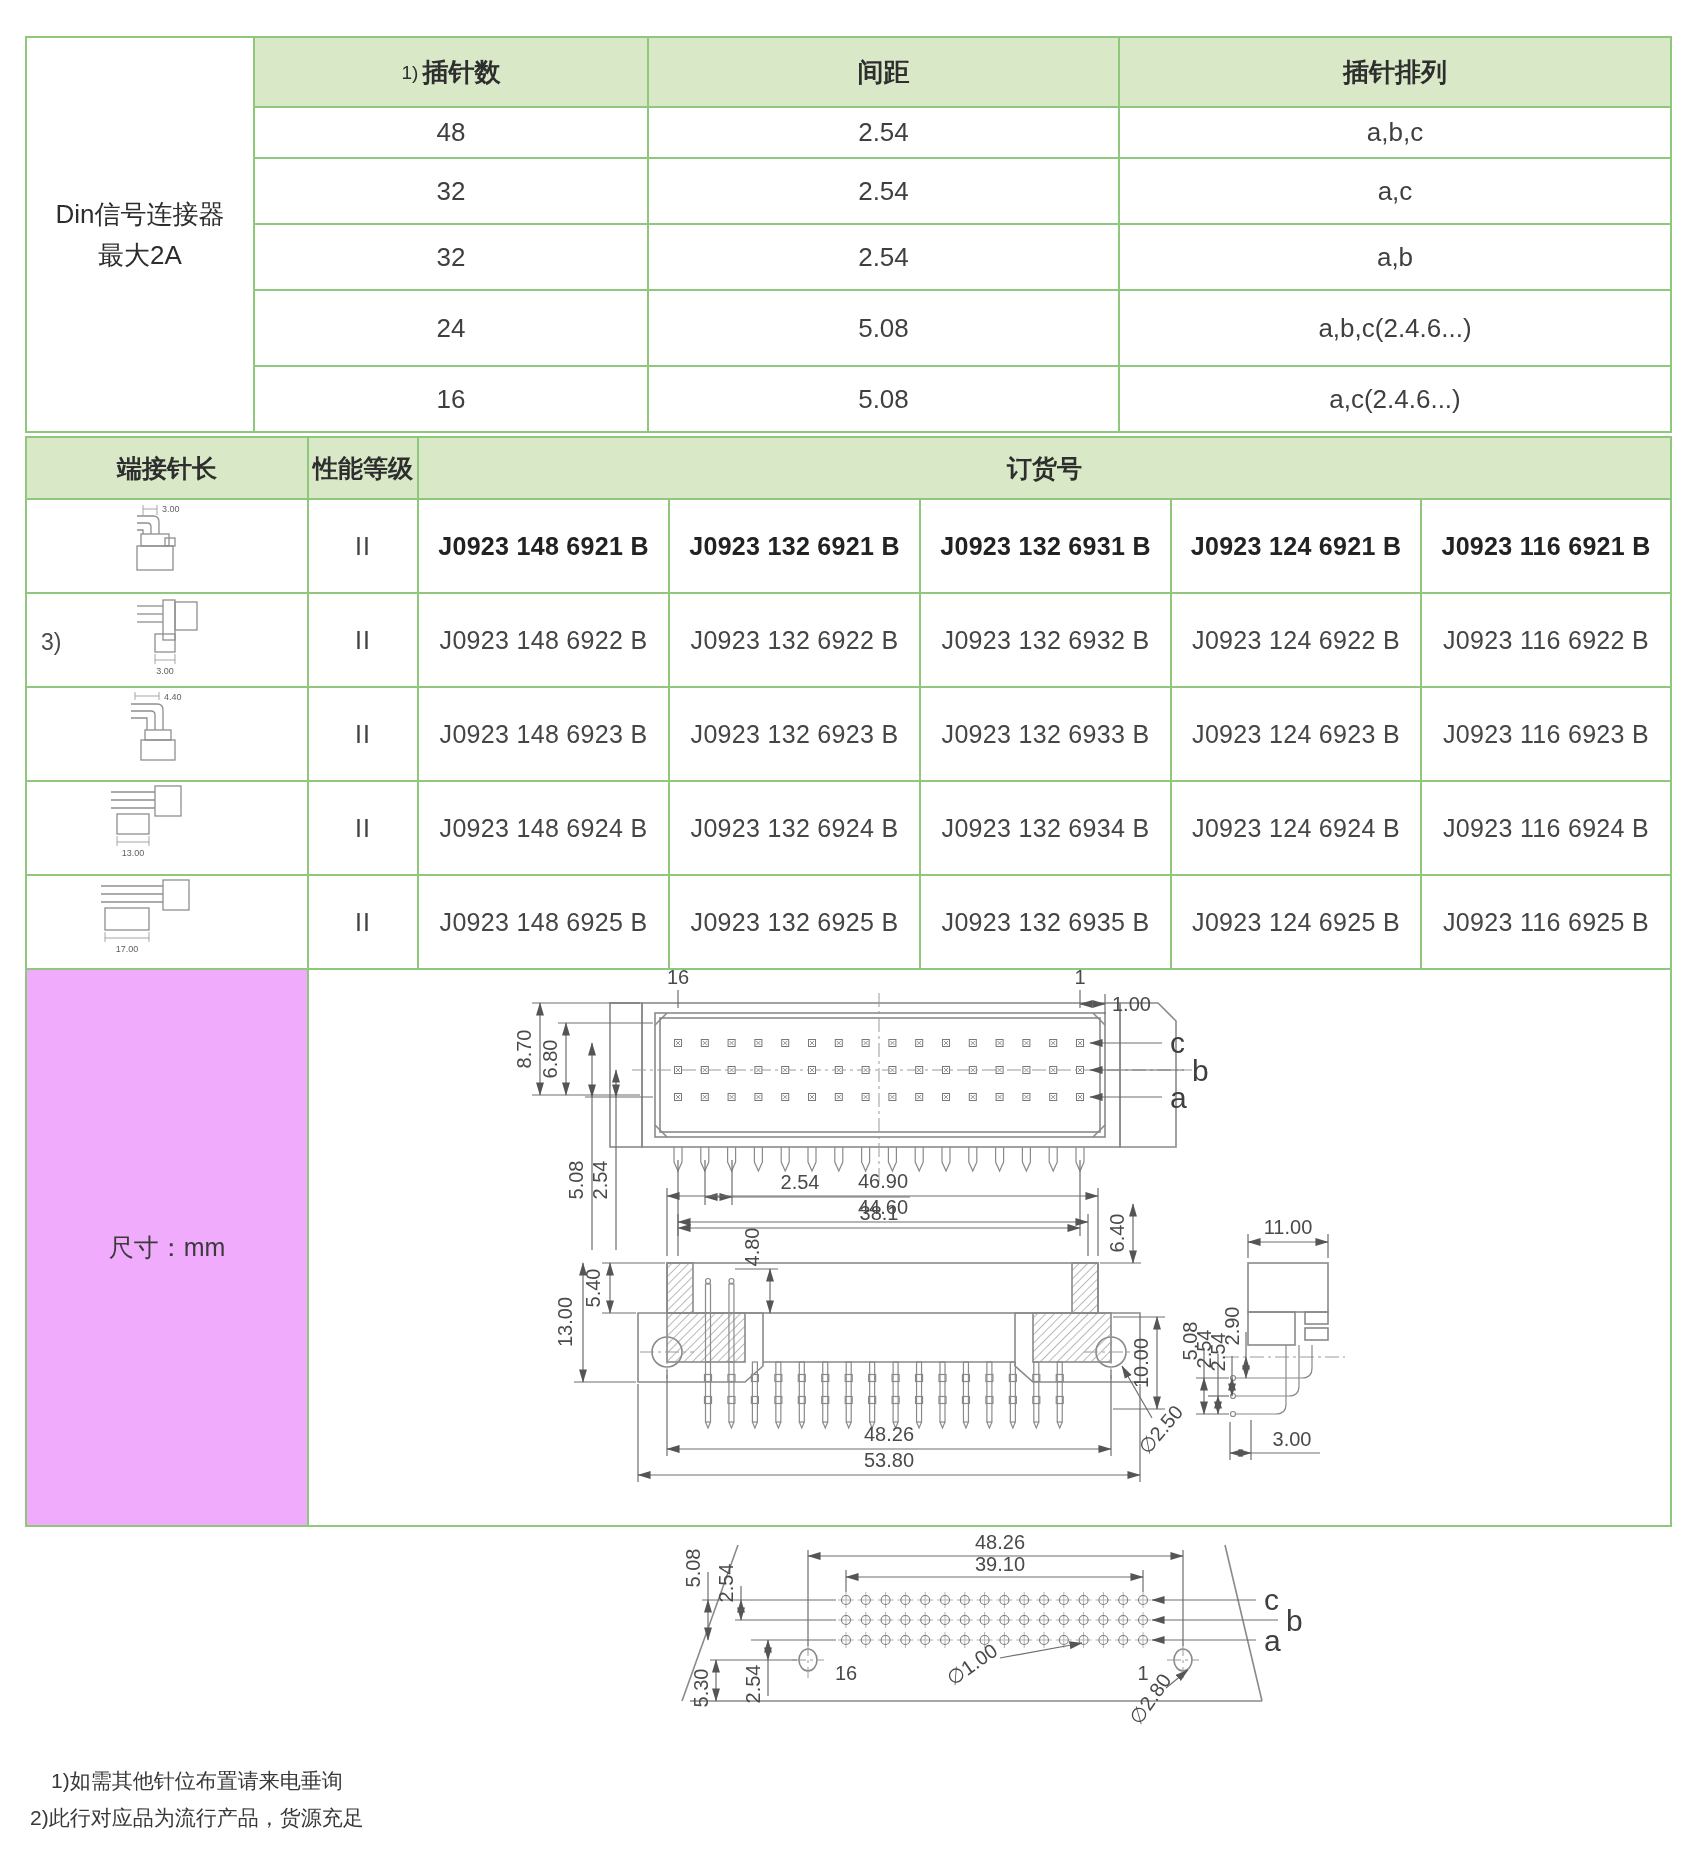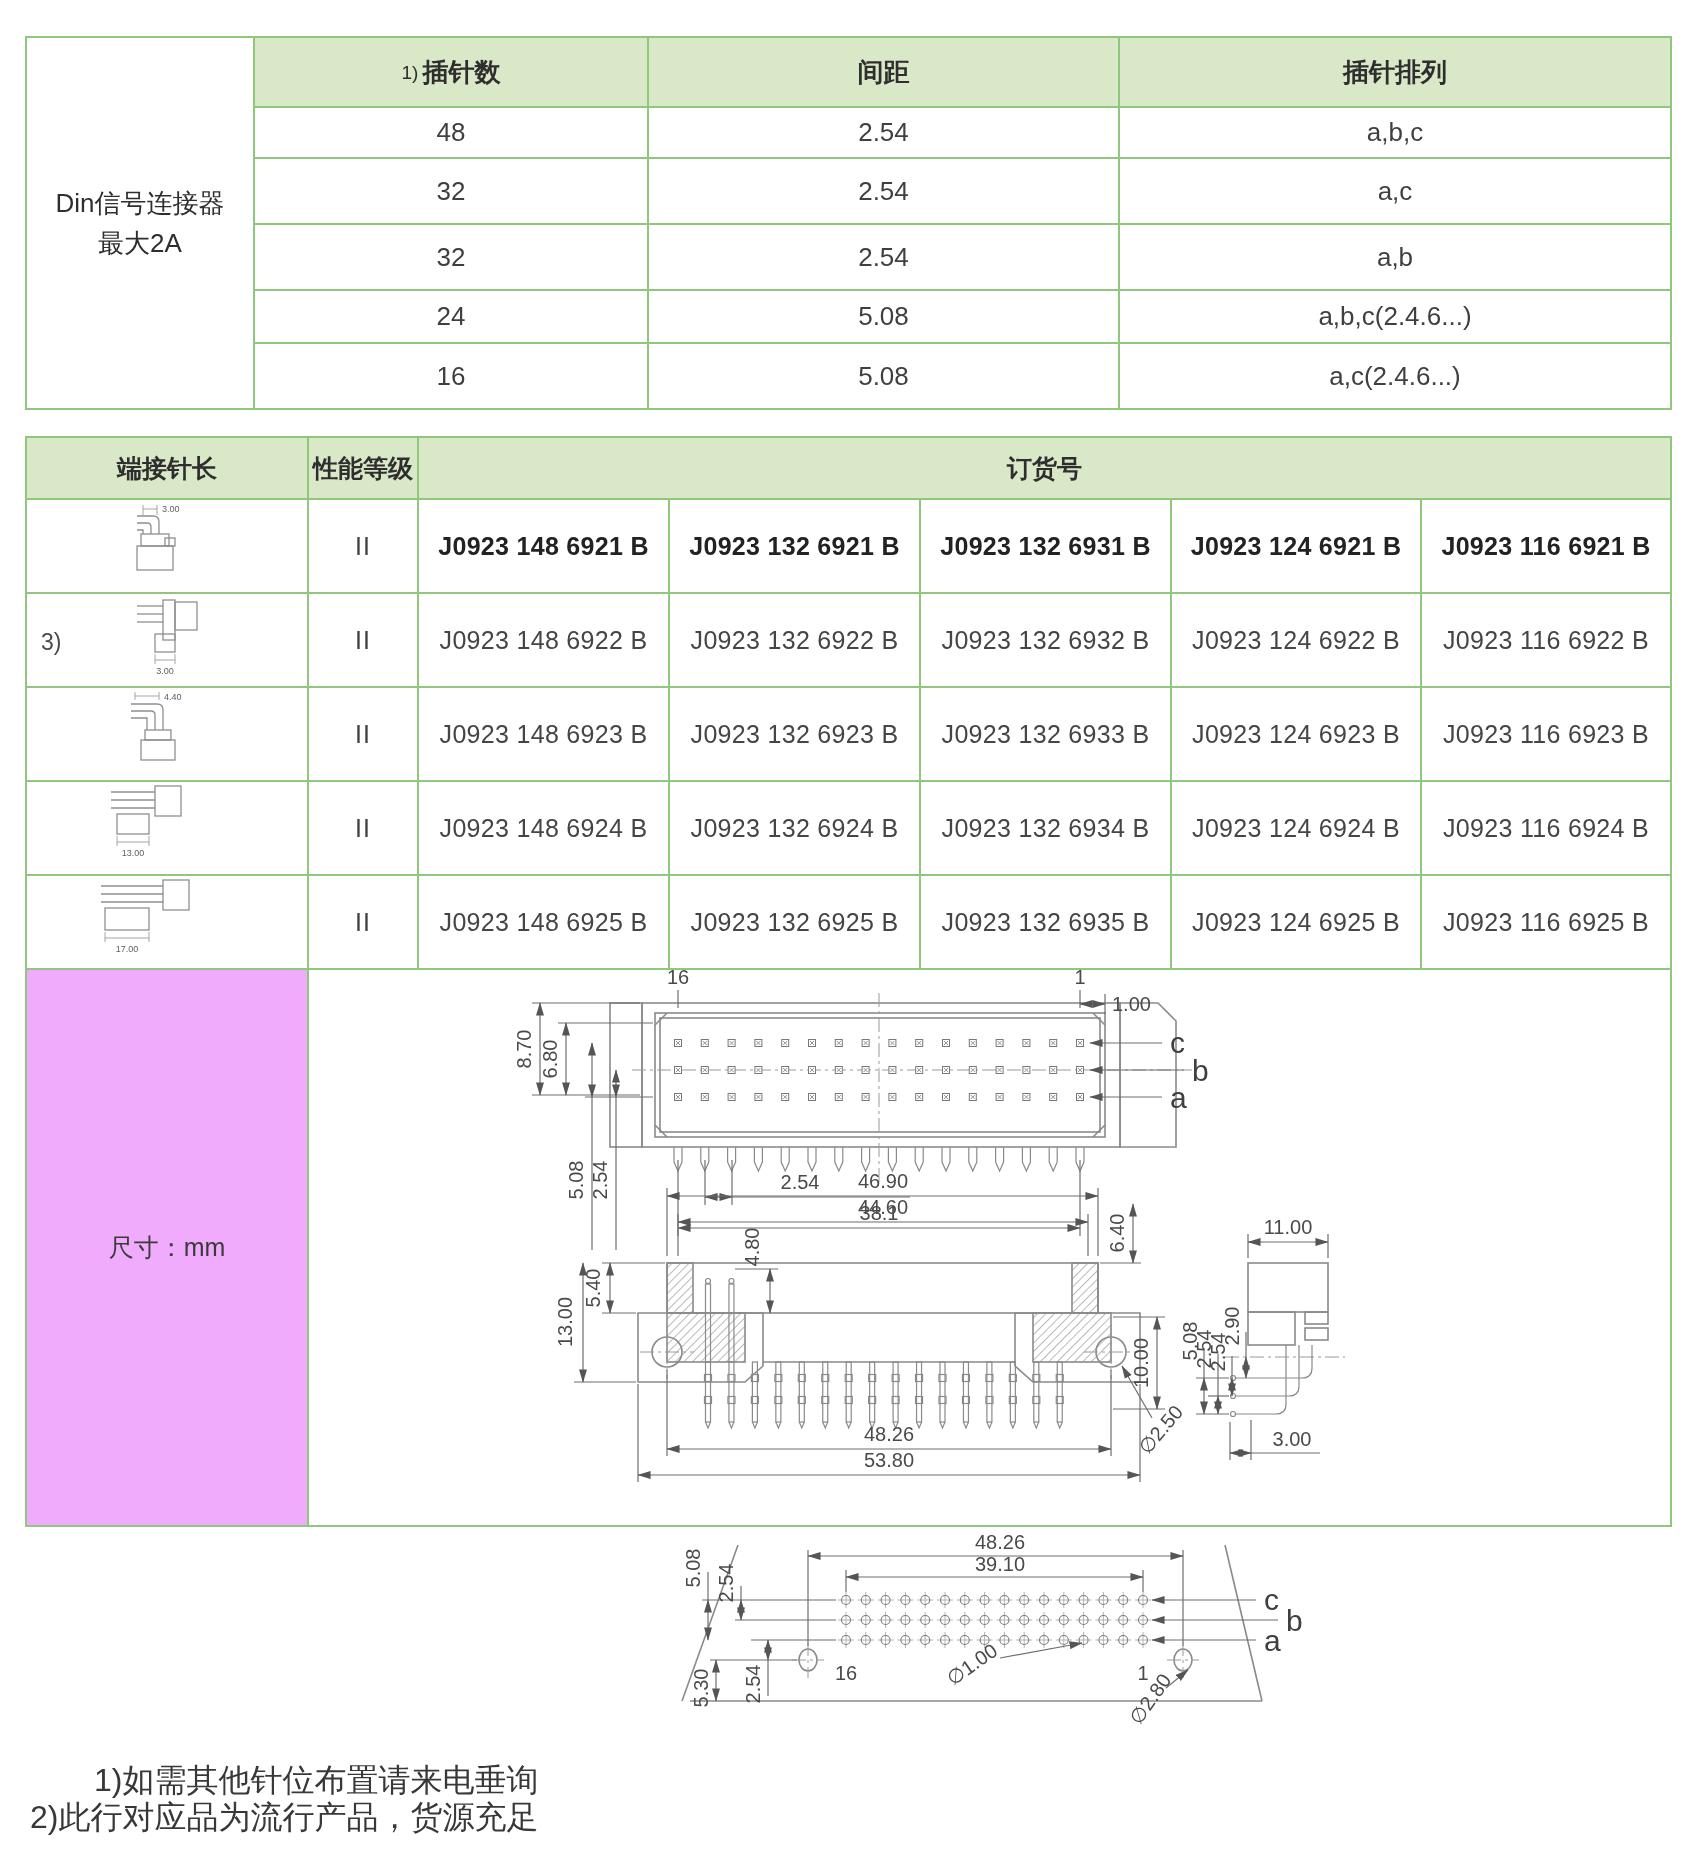--- a/index.html
+++ b/index.html
@@ -19,21 +19,21 @@
   .t2 td{font-size:25px}
   .prodlbl{background:#fff;font-weight:normal;font-size:27px;color:#2e2e2e;line-height:1.55}
   .note-sup{font-size:19px;font-weight:normal;vertical-align:2px;margin-right:4px}
   .pn{font-size:25px;letter-spacing:.3px;color:#454545}
   .bold-row .pn{font-weight:bold;color:#222}
   .grade{font-size:26px;letter-spacing:1px}
   .imgcell{position:relative}
   .rownote{position:absolute;left:14px;top:38%;font-size:23px;color:#4a4a4a}
   .lblcell{font-size:26px;color:#3a3a3a;background:#f0abfc}
   .drawcell{background:#fff}
-  .footnotes{position:absolute;left:30px;top:1762px;font-size:32px;line-height:37px;color:#383838;text-align:right}
+  .footnotes{position:absolute;left:30px;top:1762px;font-size:21px;line-height:37px;color:#383838;text-align:center}
   svg.overlay{position:absolute;left:0;top:0;width:1695px;height:1860px;pointer-events:none}
   
   .geo{stroke:#8a8a8a;stroke-width:1.6;fill:none}
   .geo2{stroke:#8a8a8a;stroke-width:1.2;fill:none}
   .dim{stroke:#6e6e6e;stroke-width:1.2;fill:none}
   .cl{stroke:#9a9a9a;stroke-width:1;fill:none;stroke-dasharray:14 4 3 4}
   .dt{font-size:20px;fill:#4a4a4a}
   .dt30{font-size:30px;fill:#3f3f3f}
   .mini .mgeo{stroke:#8f8f8f;stroke-width:1.3;fill:none}
   .mini .mdim{stroke:#8f8f8f;stroke-width:.8;fill:none}
@@ -69,21 +69,21 @@
     <tr style="height:66px">
       <td>32</td>
       <td>2.54</td>
       <td>a,c</td>
     </tr>
     <tr style="height:66px">
       <td>32</td>
       <td>2.54</td>
       <td>a,b</td>
     </tr>
-    <tr style="height:53px">
+    <tr style="height:76px">
       <td>24</td>
       <td>5.08</td>
       <td>a,b,c(2.4.6...)</td>
     </tr>
     <tr style="height:66px">
       <td>16</td>
       <td>5.08</td>
       <td>a,c(2.4.6...)</td>
     </tr>
   </tbody>

